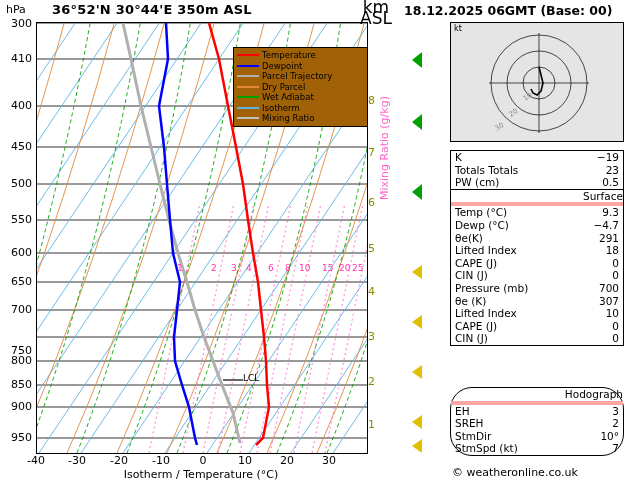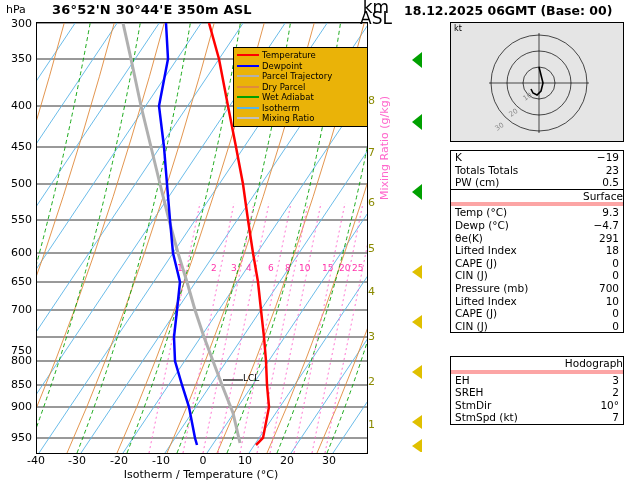--- a/index.html
+++ b/index.html
@@ -9,49 +9,49 @@
   #skewt{position:absolute;left:0;top:0;width:400px;height:486px;}
   .hpa-label{position:absolute;left:6px;top:3px;font-size:11px;}
   .title{position:absolute;left:52px;top:2px;font-size:13px;font-weight:bold;letter-spacing:.2px;}
   .km-label{position:absolute;left:360px;top:2px;font-size:17px;text-align:center;line-height:11px;}
   .plotbox{position:absolute;left:36px;top:22px;width:330px;height:430px;border:1px solid #000;overflow:hidden;}
   .axis-x-title{position:absolute;left:36px;top:468px;width:330px;text-align:center;font-size:11px;}
   .ytick{position:absolute;right:368px;font-size:11px;text-align:right;width:30px;}
   .xtick{position:absolute;top:454px;font-size:11px;text-align:center;width:30px;}
   .rtick{position:absolute;left:368px;font-size:11px;color:#8a8a00;}
   .mixlabel{position:absolute;left:378px;top:200px;font-size:11px;color:#ff66cc;transform:rotate(-90deg);transform-origin:left top;white-space:nowrap;}
-  .legend{position:absolute;left:196px;top:24px;width:136px;background:#eab308;border:1px solid #000;padding:2px 3px;font-size:8.5px;line-height:10.5px;}
+  .legend{position:absolute;left:196px;top:24px;width:136px;background:#a16207;border:1px solid #000;padding:2px 3px;font-size:8.5px;line-height:10.5px;}
   .legend div{display:flex;align-items:center;gap:3px;}
   .legend i{display:inline-block;width:22px;height:0;border-top-width:2px;border-top-style:solid;}
   
   .dateline{position:absolute;left:404px;top:3px;font-size:12.5px;font-weight:bold;}
   .hodo{position:absolute;left:450px;top:22px;width:172px;height:118px;border:1px solid #000;background:#e5e5e5;}
   .hodo .kt{position:absolute;left:3px;top:1px;font-size:8px;}
   .tbl{position:absolute;left:450px;width:172px;border:1px solid #000;font-size:10.5px;background:#fff;}
   .tbl .row{display:flex;justify-content:space-between;padding:0 4px;line-height:12.6px;}
   .tbl .hdr{text-align:right;display:block;line-height:12.6px;border-top:1px solid #000;border-bottom:4px solid #fca5a5;}
   #tbl1{top:150px;}
-  #tbl2{top:356px;}
+  #tbl2{top:387px;border-radius:22px;}
   .credit{position:absolute;left:452px;top:466px;font-size:11px;}
   .wind-barbs{position:absolute;left:400px;top:22px;width:30px;height:430px;}
   svg{display:block;}
 </style>
 </head>
 <body>
 
 <div class="root">
 
   <div id="skewt">
 
     <div class="hpa-label">hPa</div>
     <div class="title">36°52'N 30°44'E 350m ASL</div>
     <div class="km-label">km<br>ASL</div>
 
     <div class="ytick" style="top:17px">300</div>
-    <div class="ytick" style="top:52px">350</div>
+    <div class="ytick" style="top:52px">410</div>
     <div class="ytick" style="top:99px">400</div>
     <div class="ytick" style="top:140px">450</div>
     <div class="ytick" style="top:177px">500</div>
     <div class="ytick" style="top:213px">550</div>
     <div class="ytick" style="top:246px">600</div>
     <div class="ytick" style="top:275px">650</div>
     <div class="ytick" style="top:303px">700</div>
     <div class="ytick" style="top:344px">750</div>
     <div class="ytick" style="top:354px">800</div>
     <div class="ytick" style="top:378px">850</div>
@@ -290,20 +290,24 @@
     <div class="row">
         <span>CIN (J)</span>
         <span>0</span>
       </div>
 
     <div class="row">
         <span>Pressure (mb)</span>
         <span>700</span>
       </div>
     <div class="row">
+        <span>θe (K)</span>
+        <span>307</span>
+      </div>
+    <div class="row">
         <span>Lifted Index</span>
         <span>10</span>
       </div>
     <div class="row">
         <span>CAPE (J)</span>
         <span>0</span>
       </div>
     <div class="row">
         <span>CIN (J)</span>
         <span>0</span>
@@ -323,13 +327,14 @@
     <div class="row">
         <span>StmDir</span>
         <span>10°</span>
       </div>
     <div class="row">
         <span>StmSpd (kt)</span>
         <span>7</span>
       </div>
   </div>
 
+  <div class="credit">© weatheronline.co.uk</div>
 </div>
 
 </body></html>

